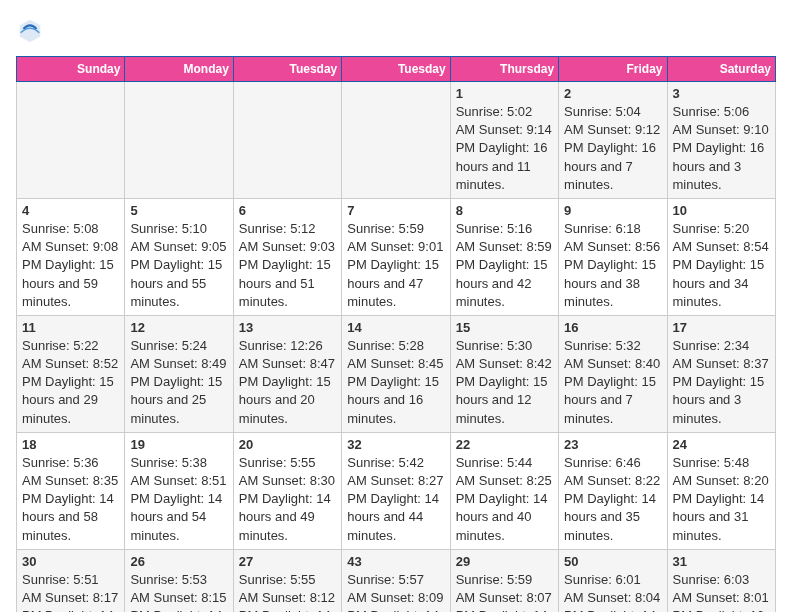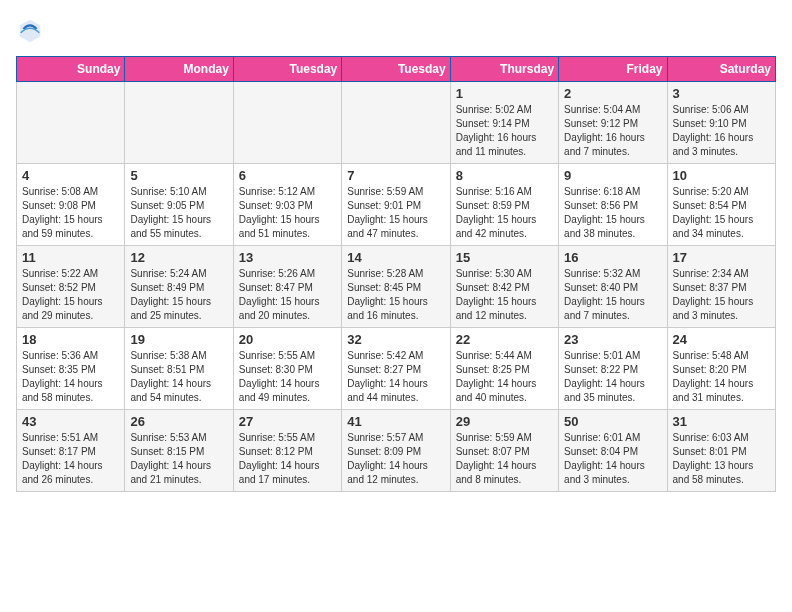--- a/index.html
+++ b/index.html
@@ -81,21 +81,21 @@
     tbody tr:nth-child(even) td {
       background-color: #fff;
     }
     .day-num {
       font-size: 13px;
       font-weight: bold;
       display: block;
       margin-bottom: 2px;
     }
     .day-info {
-      font-size: 10px;
+      font-size: 13px;
       line-height: 1.4;
       color: #333;
     }
     .empty-cell {
       background-color: #f9f9f9;
     }
   </style>
 </head>
 <body>
 
@@ -218,21 +218,21 @@
         </td>
         <td>
           <span class="day-num">12</span>
           <div class="day-info">Sunrise: 5:24 AM
 Sunset: 8:49 PM
 Daylight: 15 hours
 and 25 minutes.</div>
         </td>
         <td>
           <span class="day-num">13</span>
-          <div class="day-info">Sunrise: 5:26 AM
+          <div class="day-info">Sunrise: 12:26 AM
 Sunset: 8:47 PM
 Daylight: 15 hours
 and 20 minutes.</div>
         </td>
         <td>
           <span class="day-num">14</span>
           <div class="day-info">Sunrise: 5:28 AM
 Sunset: 8:45 PM
 Daylight: 15 hours
 and 16 minutes.</div>
@@ -290,57 +290,57 @@
         </td>
         <td>
           <span class="day-num">22</span>
           <div class="day-info">Sunrise: 5:44 AM
 Sunset: 8:25 PM
 Daylight: 14 hours
 and 40 minutes.</div>
         </td>
         <td>
           <span class="day-num">23</span>
-          <div class="day-info">Sunrise: 5:01 AM
+          <div class="day-info">Sunrise: 6:46 AM
 Sunset: 8:22 PM
 Daylight: 14 hours
 and 35 minutes.</div>
         </td>
         <td>
           <span class="day-num">24</span>
           <div class="day-info">Sunrise: 5:48 AM
 Sunset: 8:20 PM
 Daylight: 14 hours
 and 31 minutes.</div>
         </td>
       </tr>
       <tr>
         <td>
-          <span class="day-num">43</span>
+          <span class="day-num">30</span>
           <div class="day-info">Sunrise: 5:51 AM
 Sunset: 8:17 PM
 Daylight: 14 hours
 and 26 minutes.</div>
         </td>
         <td>
           <span class="day-num">26</span>
           <div class="day-info">Sunrise: 5:53 AM
 Sunset: 8:15 PM
 Daylight: 14 hours
 and 21 minutes.</div>
         </td>
         <td>
           <span class="day-num">27</span>
           <div class="day-info">Sunrise: 5:55 AM
 Sunset: 8:12 PM
 Daylight: 14 hours
 and 17 minutes.</div>
         </td>
         <td>
-          <span class="day-num">41</span>
+          <span class="day-num">43</span>
           <div class="day-info">Sunrise: 5:57 AM
 Sunset: 8:09 PM
 Daylight: 14 hours
 and 12 minutes.</div>
         </td>
         <td>
           <span class="day-num">29</span>
           <div class="day-info">Sunrise: 5:59 AM
 Sunset: 8:07 PM
 Daylight: 14 hours

